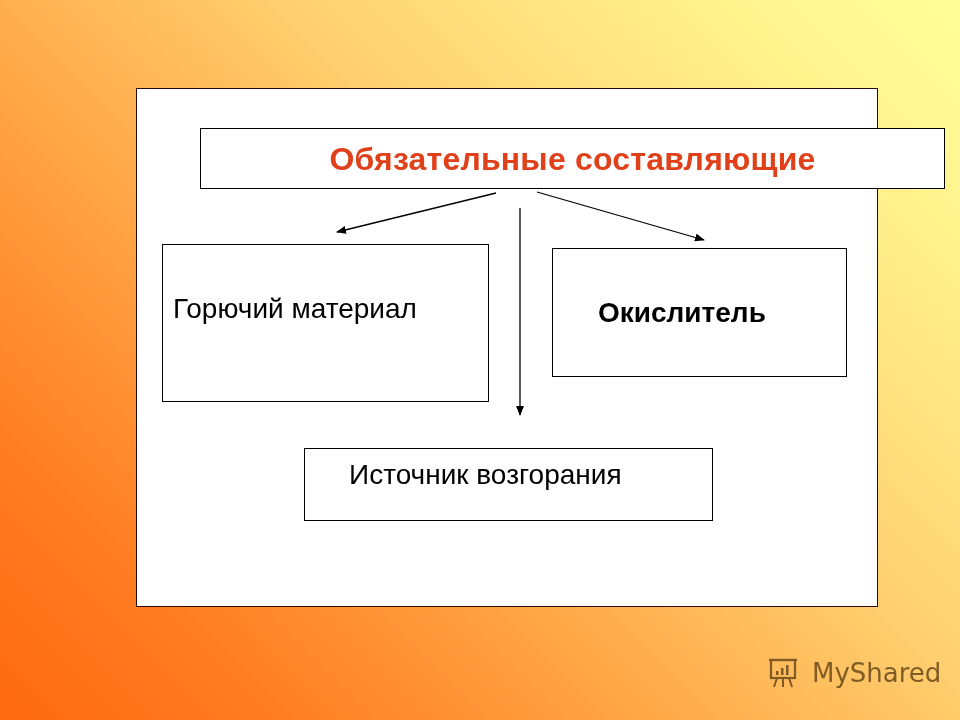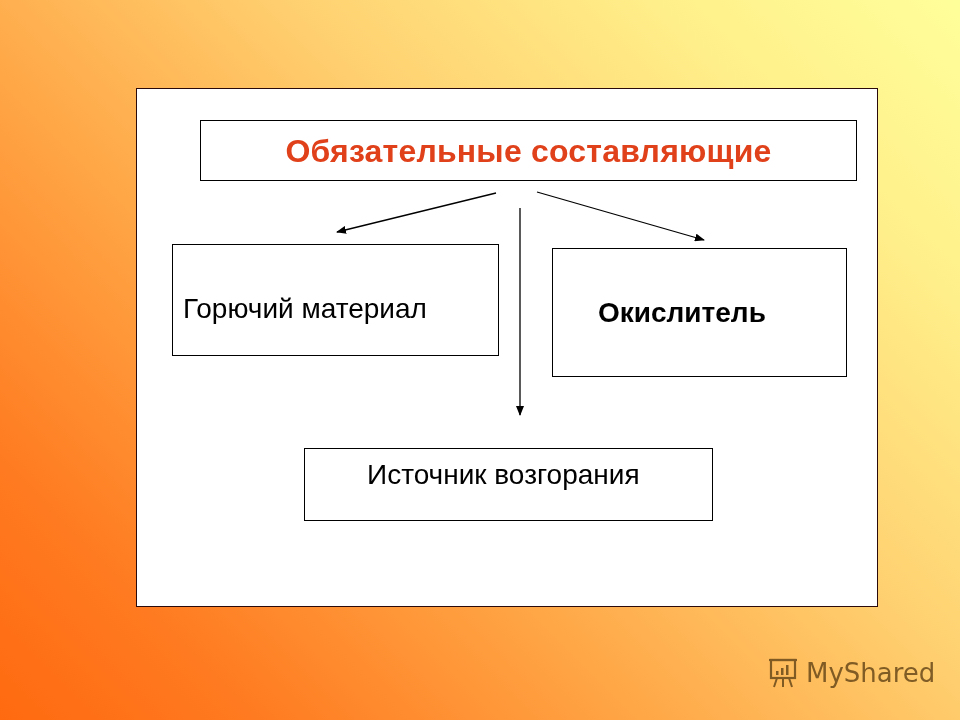--- a/index.html
+++ b/index.html
@@ -9,35 +9,35 @@
       font-family: "Liberation Sans", sans-serif;
     }
     .slide-frame {
       position: absolute; left: 136px; top: 88px; width: 742px; height: 519px;
       background: #ffffff; border: 1px solid #2a0a0a; box-sizing: border-box;
     }
     .box {
       position: absolute; background: #ffffff; border: 1px solid #000;
       box-sizing: border-box; color: #000;
     }
-    .title-box { left: 200px; top: 120px; width: 657px; height: 61px; }
+    .title-box { left: 200px; top: 128px; width: 745px; height: 61px; }
     .title-text {
       position: absolute; left: 0; right: 0; top: 12px; text-align: center;
       font-weight: bold; font-size: 32px; color: #e0401a; letter-spacing: 0.2px;
     }
-    .box-left { left: 162px; top: 244px; width: 327px; height: 112px; margin-left: 10px; }
+    .box-left { left: 162px; top: 244px; width: 327px; height: 158px; }
     .box-right { left: 552px; top: 248px; width: 295px; height: 129px; }
     .box-bottom { left: 304px; top: 448px; width: 409px; height: 73px; }
     .label { position: absolute; font-size: 28px; white-space: nowrap; }
     .box-left .label { left: 10px; top: 48px; }
     .box-right .label { left: 45px; top: 48px; font-weight: bold; }
-    .box-bottom .label { left: 44px; top: 10px; margin-left: 18px; }
+    .box-bottom .label { left: 44px; top: 10px; }
     svg.arrows { position: absolute; left: 0; top: 0; width: 960px; height: 720px; pointer-events: none; }
     .watermark {
-      position: absolute; left: 766px; top: 656px; display: flex; align-items: center; gap: 6px;
+      position: absolute; left: 766px; top: 656px; display: flex; align-items: center; gap: 12px;
       color: #6b4a1a; font-size: 26px; font-family: "DejaVu Sans", sans-serif; opacity: 0.85;
     }
     .watermark svg { width: 34px; height: 34px; }
   </style>
 </head>
 <body>
 
 <div class="slide-frame"></div>
 
 <div class="box title-box">

